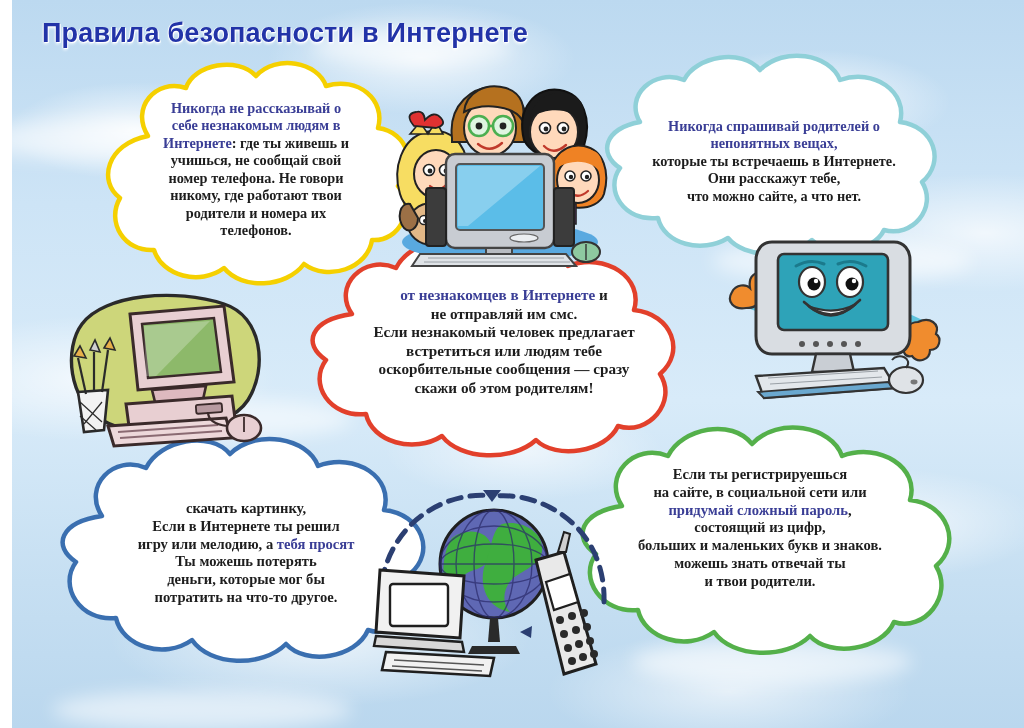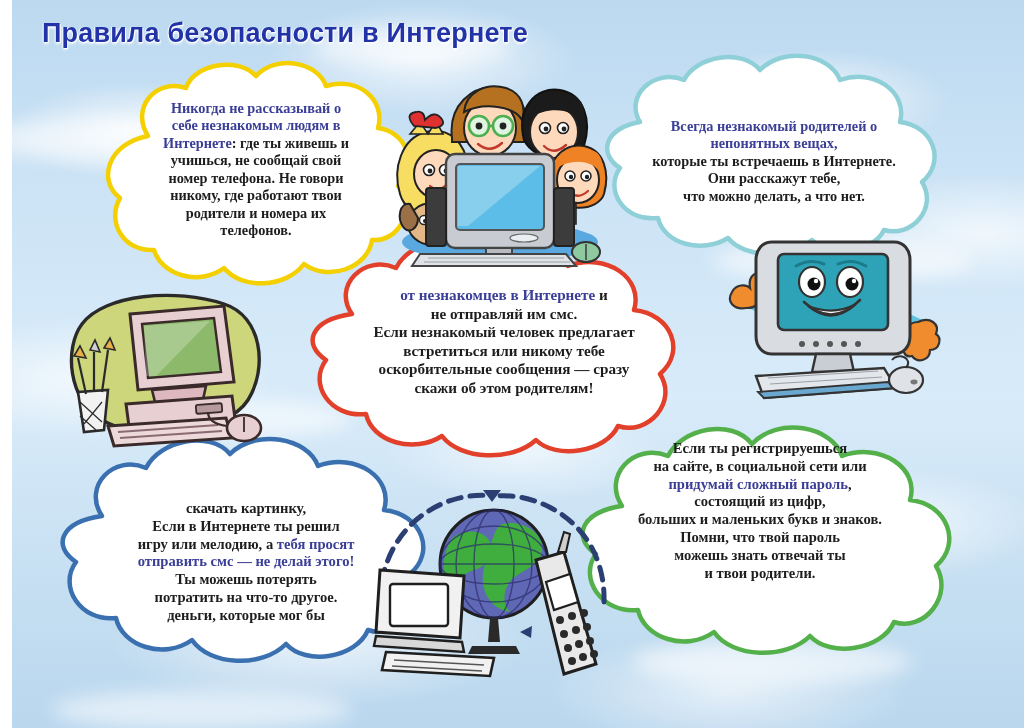--- a/index.html
+++ b/index.html
@@ -74,21 +74,21 @@
   #cloud-tl  { left: 78px;  top: 62px;  z-index: 10; }
   #cloud-tr  { left: 566px; top: 52px;  z-index: 8;  }
   #cloud-mid { left: 276px; top: 236px; z-index: 20; }
   #cloud-bl  { left: 28px;  top: 432px; z-index: 12; }
   #cloud-br  { left: 548px; top: 420px; z-index: 14; }
 
   #text-tl  { left: 104px; top: 100px; width: 280px; font-size: 14.3px; z-index: 23; }
   #text-tr  { left: 598px; top: 118px; width: 328px; font-size: 14.3px; z-index: 23; }
   #text-mid { left: 304px; top: 286px; width: 376px; font-size: 15.2px; z-index: 26; }
   #text-bl  { left: 72px;  top: 500px; width: 324px; font-size: 14.6px; z-index: 23; }
-  #text-br  { left: 582px; top: 440px; width: 332px; font-size: 14.6px; z-index: 23; }
+  #text-br  { left: 582px; top: 466px; width: 332px; font-size: 14.6px; z-index: 23; }
 
   
   .art { position: absolute; }
   .art svg { display: block; overflow: visible; }
   #art-kids     { left: 378px; top: 76px;  z-index: 22; }
   #art-mascot   { left: 716px; top: 232px; z-index: 24; }
   #art-desk     { left: 44px;  top: 286px; z-index: 18; }
   #art-globe    { left: 356px; top: 486px; z-index: 25; }
 </style>
 </head>
@@ -419,47 +419,45 @@
       <div><span class="hl">Никогда не рассказывай о</span></div>
       <div><span class="hl">себе незнакомым людям в</span></div>
       <div><span class="hl">Интернете</span><span>: где ты живешь и</span></div>
       <div><span>учишься, не сообщай свой</span></div>
       <div><span>номер телефона. Не говори</span></div>
       <div><span>никому, где работают твои</span></div>
       <div><span>родители и номера их</span></div>
       <div><span>телефонов.</span></div>
     </div>
   <div class="cloud-text" id="text-tr">
-      <div><span class="hl">Всегда незнакомый родителей о</span></div>
+      <div><span class="hl">Никогда спрашивай родителей о</span></div>
       <div><span class="hl">непонятных вещах,</span></div>
       <div><span>которые ты встречаешь в Интернете.</span></div>
       <div><span>Они расскажут тебе,</span></div>
-      <div><span>что можно делать, а что нет.</span></div>
+      <div><span>что можно сайте, а что нет.</span></div>
     </div>
   <div class="cloud-text" id="text-mid">
       <div><span class="hl">от незнакомцев в Интернете</span><span> и</span></div>
       <div><span>не отправляй им смс.</span></div>
       <div><span>Если незнакомый человек предлагает</span></div>
-      <div><span>встретиться или никому тебе</span></div>
+      <div><span>встретиться или людям тебе</span></div>
       <div><span>оскорбительные сообщения — сразу</span></div>
       <div><span>скажи об этом родителям!</span></div>
     </div>
   <div class="cloud-text" id="text-bl">
       <div><span>скачать картинку,</span></div>
       <div><span>Если в Интернете ты решил</span></div>
       <div><span>игру или мелодию, а </span><span class="hl">тебя просят</span></div>
-      <div><span class="hl">отправить смс — не делай этого!</span></div>
       <div><span>Ты можешь потерять</span></div>
+      <div><span>деньги, которые мог бы</span></div>
       <div><span>потратить на что-то другое.</span></div>
-      <div><span>деньги, которые мог бы</span></div>
     </div>
   <div class="cloud-text" id="text-br">
       <div><span>Если ты регистрируешься</span></div>
       <div><span>на сайте, в социальной сети или</span></div>
       <div><span class="hl">придумай сложный пароль</span><span>,</span></div>
       <div><span>состоящий из цифр,</span></div>
       <div><span>больших и маленьких букв и знаков.</span></div>
-      <div><span>Помни, что твой пароль</span></div>
       <div><span>можешь знать отвечай ты</span></div>
       <div><span>и твои родители.</span></div>
     </div>
 
 </div>
 
 </body></html>

